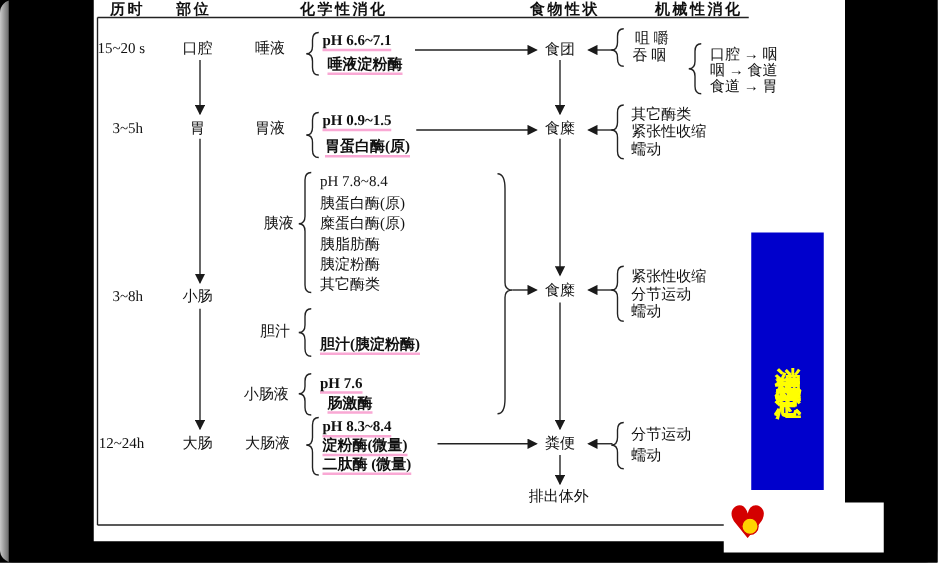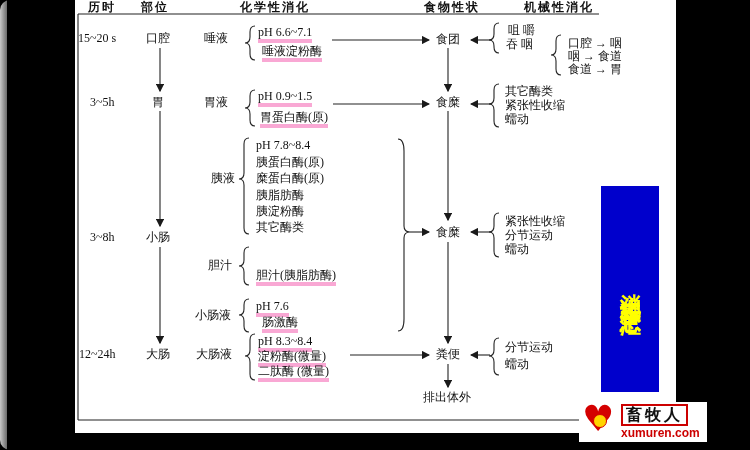--- a/index.html
+++ b/index.html
@@ -4,21 +4,21 @@
 <style>
   html,body{margin:0;padding:0;background:#000;}
   .stage{position:relative;width:750px;height:450px;background:#000;overflow:hidden;
          font-family:"Liberation Serif",serif;border-radius:10px;}
   .edge-strip{position:absolute;left:0;top:0;width:7px;height:450px;
          background:linear-gradient(to right,#c9c9c9,#6b6b6b);}
   .slide{position:absolute;left:75px;top:0;width:601px;height:433px;background:#ffffff;}
   svg.connectors{position:absolute;left:0;top:0;width:750px;height:450px;pointer-events:none;}
   .t{position:absolute;font-size:12px;line-height:13px;color:#111;white-space:nowrap;}
   .hdr{font-weight:bold;letter-spacing:2px;}
-  .u{border-bottom:4px solid #f9a8d4;}
+  .u{border-bottom:2px solid #f9a8d4;font-weight:bold;}
   .sidebar{position:absolute;left:601px;top:186px;width:58px;height:206px;background:#0000cc;
            display:flex;align-items:center;justify-content:center;}
   .sidebar-text{writing-mode:vertical-rl;text-orientation:upright;color:#ffff00;
            font-size:21px;font-weight:bold;letter-spacing:3px;line-height:1;}
   .logo{position:absolute;left:579px;top:402px;width:128px;height:40px;background:#fff;
         display:flex;align-items:center;gap:5px;padding:1px 3px;box-sizing:border-box;}
   .heart-wrap{position:relative;width:34px;height:36px;flex:0 0 auto;}
   .heart{position:absolute;left:0;top:-3px;color:#d40000;font-size:36px;line-height:36px;
          font-family:"DejaVu Sans",sans-serif;}
   .chick{position:absolute;left:11px;top:10px;width:12px;height:12px;border-radius:50%;
@@ -110,21 +110,21 @@
   <div class="t" style="left:90px;top:231px">3~8h</div>
   <div class="t" style="left:146px;top:231px">小肠</div>
   <div class="t" style="left:211px;top:172px">胰液</div>
   <div class="t" style="left:256px;top:139px">pH  7.8~8.4</div>
   <div class="t" style="left:256px;top:156px">胰蛋白酶(原)</div>
   <div class="t" style="left:256px;top:172px">糜蛋白酶(原)</div>
   <div class="t" style="left:256px;top:189px">胰脂肪酶</div>
   <div class="t" style="left:256px;top:205px">胰淀粉酶</div>
   <div class="t" style="left:256px;top:221px">其它酶类</div>
   <div class="t" style="left:208px;top:259px">胆汁</div>
-  <div class="t u" style="left:256px;top:269px">胆汁(胰脂肪酶)</div>
+  <div class="t u" style="left:256px;top:269px">胆汁(胰淀粉酶)</div>
   <div class="t" style="left:195px;top:309px">小肠液</div>
   <div class="t u" style="left:256px;top:300px">pH  7.6</div>
   <div class="t u" style="left:262px;top:316px">肠激酶</div>
   <div class="t" style="left:436px;top:226px">食糜</div>
   <div class="t" style="left:505px;top:215px">紧张性收缩</div>
   <div class="t" style="left:505px;top:229px">分节运动</div>
   <div class="t" style="left:505px;top:243px">蠕动</div>
 
   <div class="t" style="left:79px;top:348px">12~24h</div>
   <div class="t" style="left:146px;top:348px">大肠</div>
@@ -140,18 +140,14 @@
 
   <div class="sidebar">
     <span class="sidebar-text">消化过程示意总汇</span>
   </div>
 
   <div class="logo">
     <span class="heart-wrap">
       <span class="heart">♥</span>
       <span class="chick"></span>
     </span>
-    <span class="logo-col">
-      <span class="brand-box">畜牧人</span>
-      <span class="domain">xumuren.com</span>
-    </span>
   </div>
 </div>
 
 </body></html>

